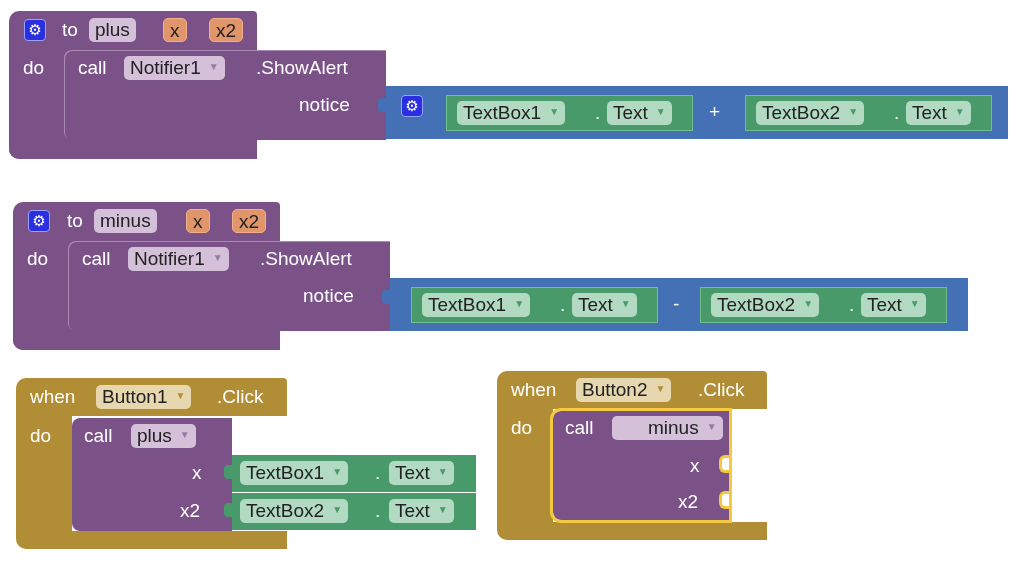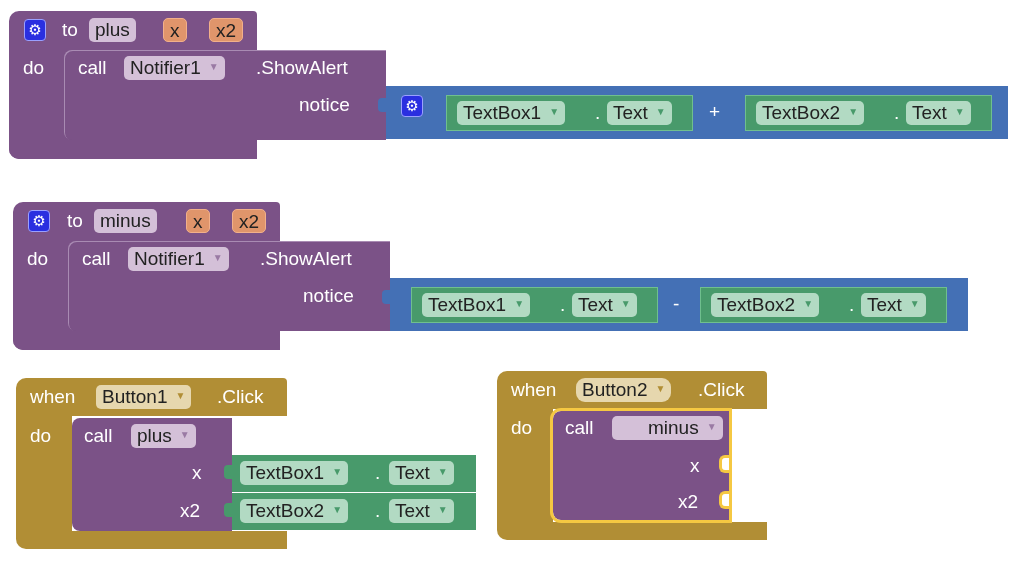--- a/index.html
+++ b/index.html
@@ -122,21 +122,21 @@
     <span class="dot" style="left:143px;top:6px;">.</span>
     <span class="pill pill-g" style="left:157px;top:6px;"><span>Text</span><span class="arrow arrow-g">▼</span></span>
   </div>
 </div>
 
 <div>
   <div class="abs gold" style="left:497px;top:371px;width:270px;height:38px;border-radius:10px 4px 0 0;"></div>
   <div class="abs gold" style="left:497px;top:408px;width:56px;height:116px;"></div>
   <div class="abs gold" style="left:497px;top:522px;width:270px;height:18px;border-radius:0 0 0 10px;"></div>
   <span class="lbl" style="left:511px;top:378px;">when</span>
-  <span class="pill pill-y" style="left:576px;top:378px;border-radius:9px;"><span>Button2</span><span class="arrow arrow-y">▼</span></span>
+  <span class="pill pill-y" style="left:576px;top:378px;"><span>Button2</span><span class="arrow arrow-y">▼</span></span>
   <span class="lbl" style="left:698px;top:378px;">.Click</span>
   <span class="lbl" style="left:511px;top:416px;">do</span>
 
   <div class="abs purple sel" style="left:553px;top:411px;width:176px;height:109px;border-radius:8px 0 0 8px;">
     <span class="lbl" style="left:12px;top:5px;">call</span>
     <span class="pill pill-p" style="left:59px;top:5px;padding-left:36px;"><span>minus</span><span class="arrow arrow-p">▼</span></span>
     <span class="lbl" style="left:137px;top:43px;">x</span>
     <span class="lbl" style="left:125px;top:79px;">x2</span>
     <div class="abs" style="left:166px;top:44px;width:10px;height:18px;background:#fff;border:3px solid #f5c842;border-right:none;border-radius:6px 0 0 6px;"></div>
     <div class="abs" style="left:166px;top:80px;width:10px;height:18px;background:#fff;border:3px solid #f5c842;border-right:none;border-radius:6px 0 0 6px;"></div>

